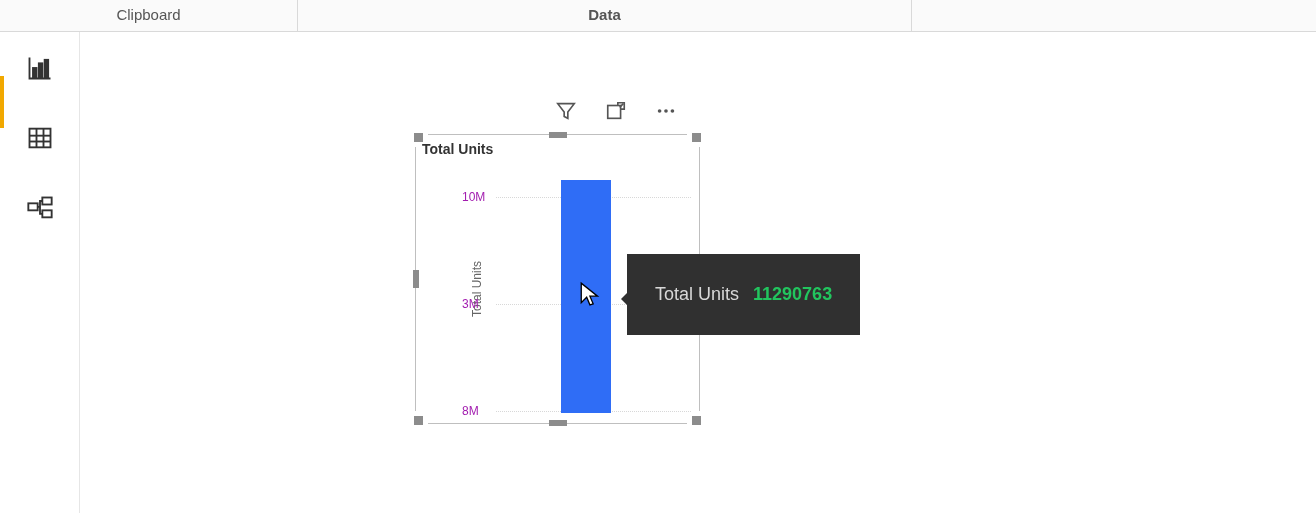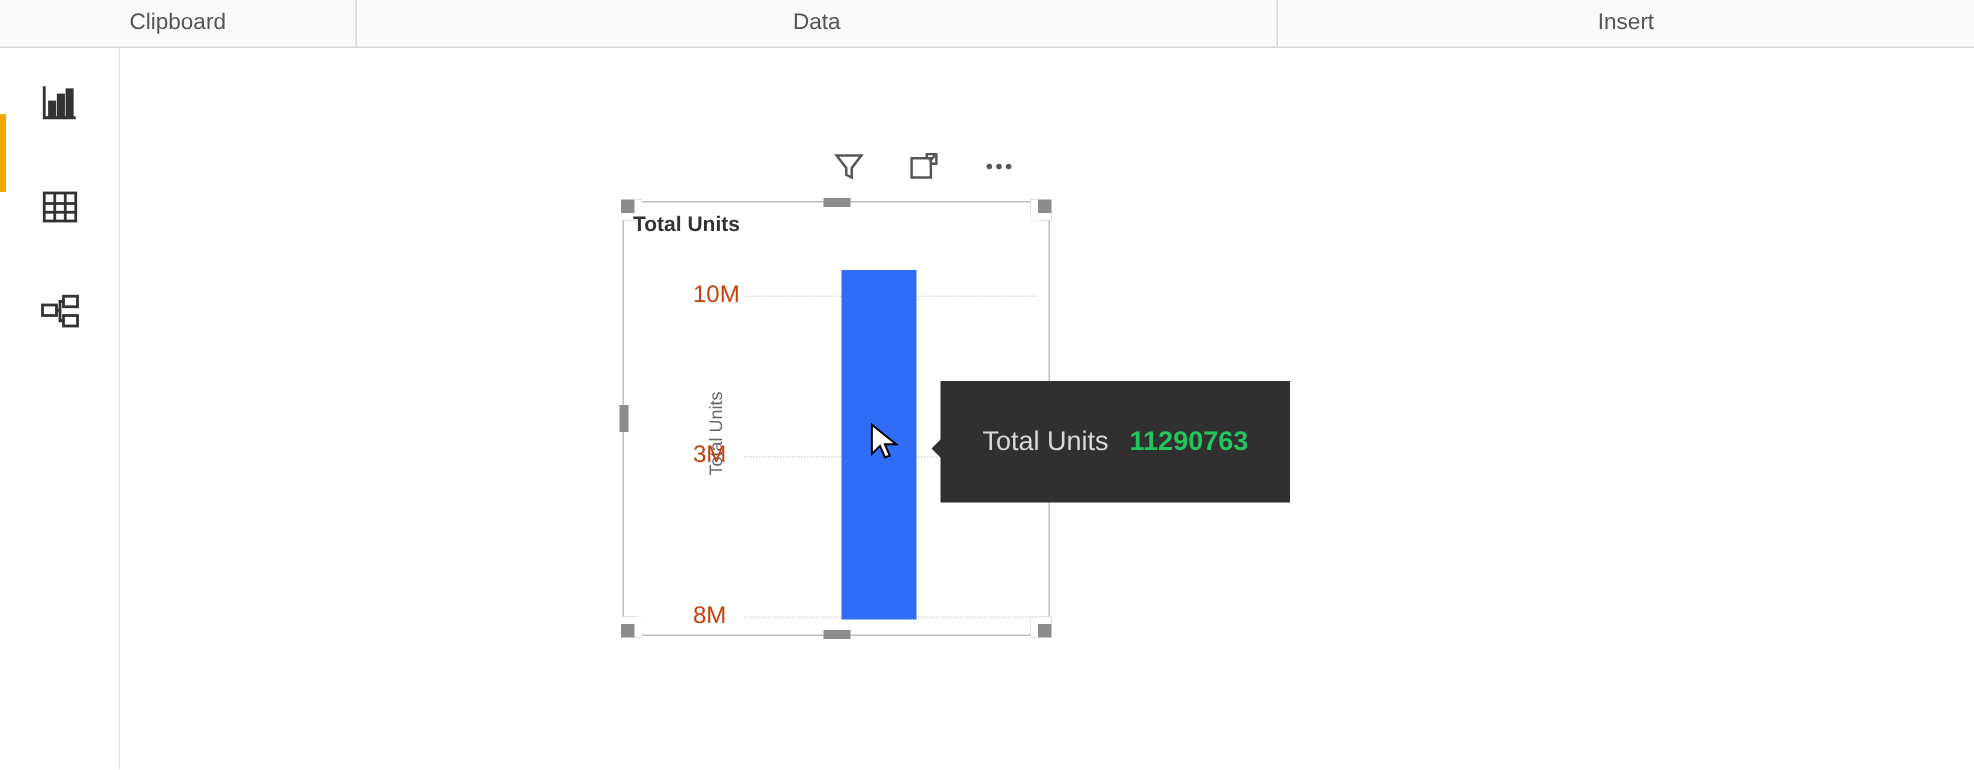--- a/index.html
+++ b/index.html
@@ -18,22 +18,22 @@
       background: #fafafa;
     }
     .ribbon-tab {
       padding: 6px 0;
       font-size: 15px;
       color: #555;
       border-right: 1px solid #d9d9d9;
       text-align: center;
       cursor: pointer;
     }
-    .ribbon-tab.cb { width: 238px; }
-    .ribbon-tab.dt { width: 614px; }
+    .ribbon-tab.cb { width: 298px; }
+    .ribbon-tab.dt { width: 614px; font-weight: bold; }
     .ribbon-tab.qr { width: 230px; }
     .ribbon-tab.ins { flex: 1; border-right: none; }
 
     .left-rail {
       position: absolute;
       left: 0;
       top: 32px;
       width: 80px;
       height: calc(100% - 32px);
       border-right: 1px solid #e6e6e6;
@@ -161,22 +161,22 @@
     .y-ticks {
       position: absolute;
       left: 16px;
       top: 0;
       bottom: 0;
       width: 30px;
     }
     .y-tick {
       position: absolute;
       left: 0;
-      font-size: 16px;
-      color: #c2410c;
+      font-size: 12px;
+      color: #a21caf;
       transform: translateY(-50%);
     }
     .gridline {
       position: absolute;
       left: 50px;
       right: 0;
       border-top: 1px dotted #d8d8d8;
     }
 
     .bar {
@@ -216,21 +216,20 @@
       top: 281px;
       pointer-events: none;
     }
   </style>
 </head>
 <body>
 
 <div class="ribbon-tabs">
   <div class="ribbon-tab cb">Clipboard</div>
   <div class="ribbon-tab dt">Data</div>
-  <div class="ribbon-tab ins">Insert</div>
 </div>
 
 <div class="left-rail">
   <div class="selector-bar"></div>
   <div class="rail-item">
     <svg viewBox="0 0 24 24" fill="none" stroke="#333" stroke-width="1.6">
       <path d="M3 3 V21 H21"></path>
       <rect x="6" y="12" width="3" height="8" fill="#333"></rect>
       <rect x="11" y="8" width="3" height="12" fill="#333"></rect>
       <rect x="16" y="5" width="3" height="15" fill="#333"></rect>

